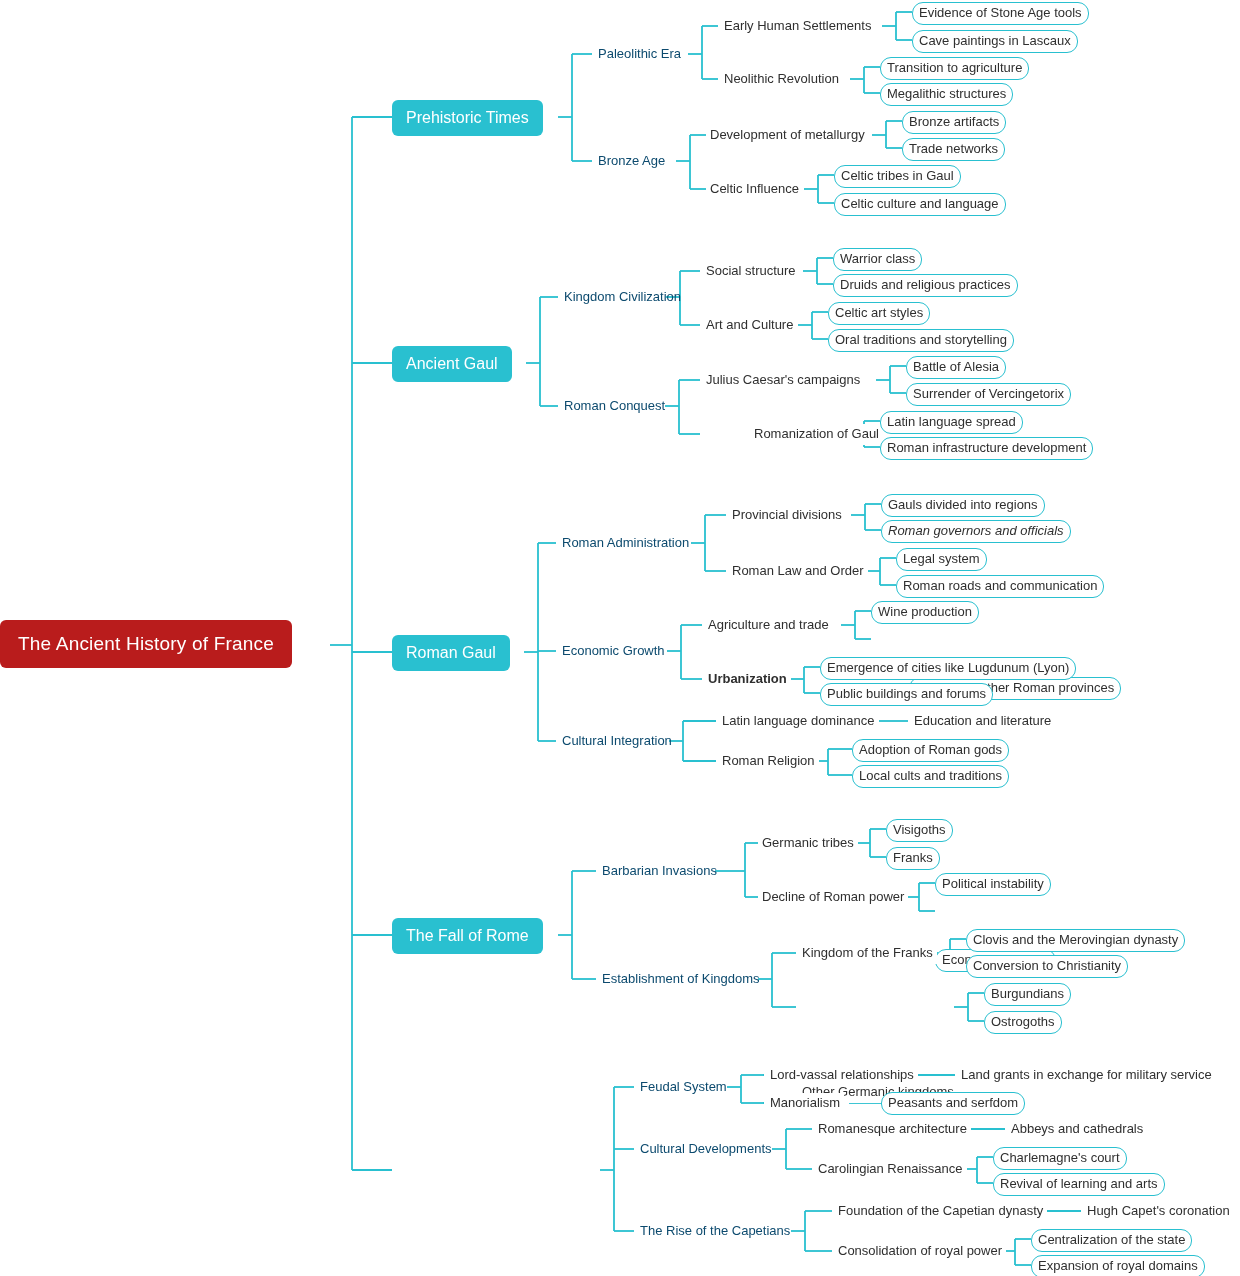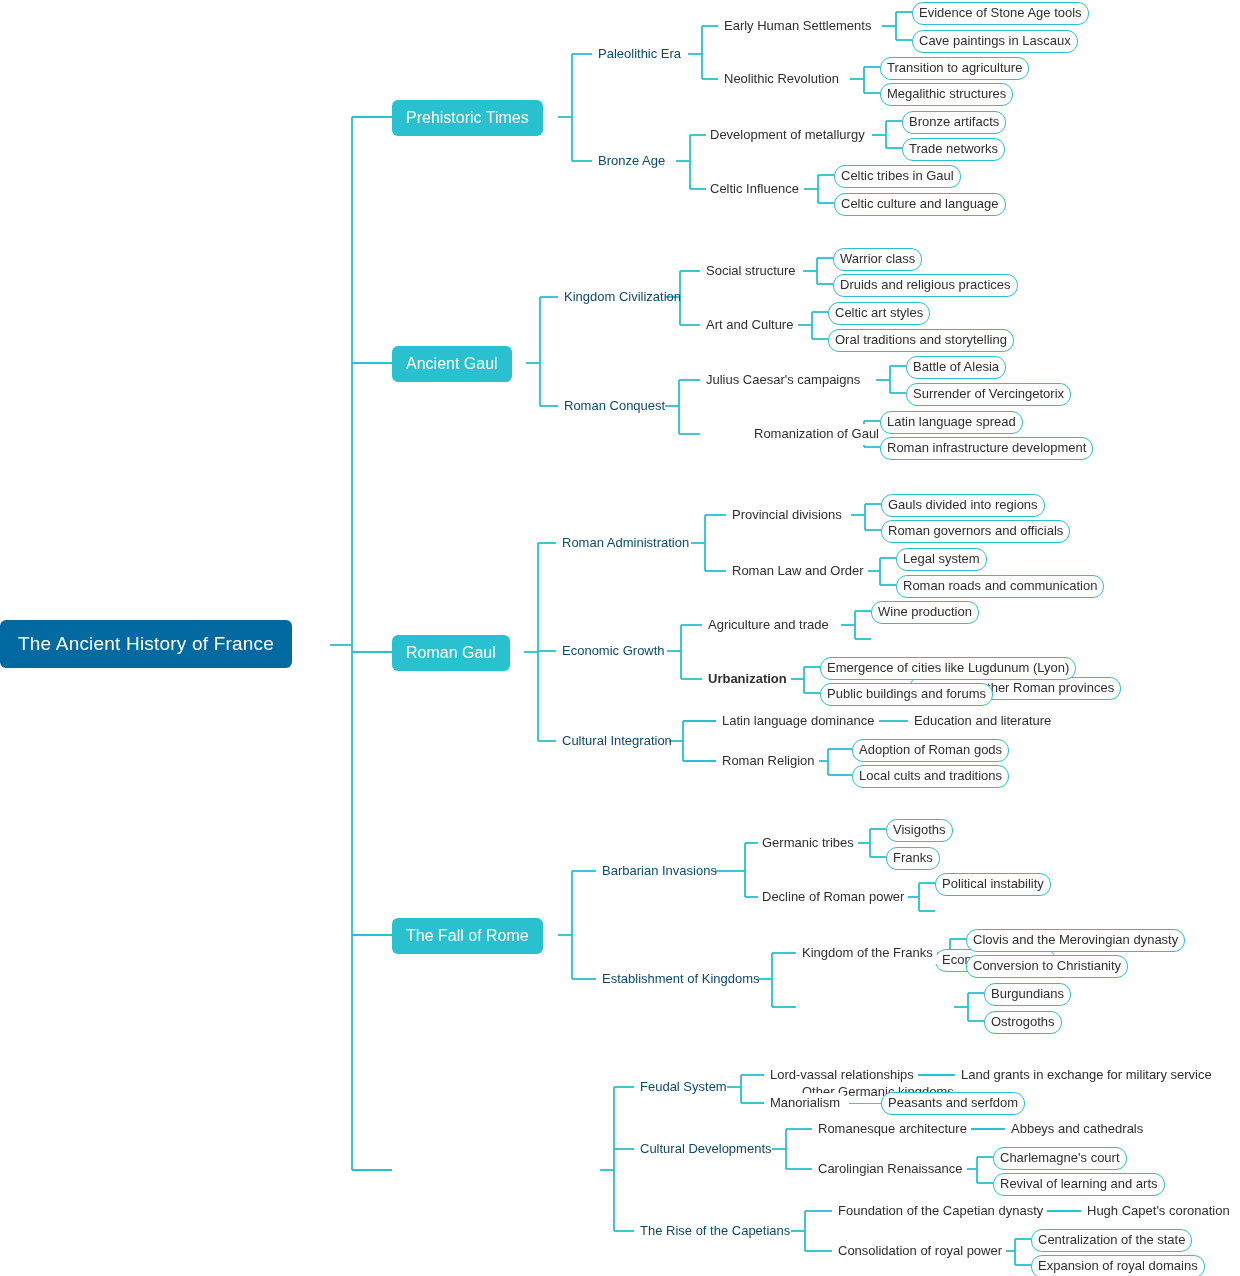--- a/index.html
+++ b/index.html
@@ -8,21 +8,21 @@
     background:#ffffff;
     font-family:"Liberation Sans", sans-serif;
     overflow:hidden;
   }
   #stage{position:relative;width:1240px;height:1276px;}
   svg#wires{position:absolute;left:0;top:0;width:1240px;height:1276px;}
 
   .node{position:absolute;box-sizing:border-box;white-space:nowrap;}
 
   .root{
-    background:#0369a1;color:#ffffff;border-radius:6px;
+    background:#b91c1c;color:#ffffff;border-radius:6px;
     font-size:19px;padding:13px 18px;letter-spacing:.2px;
   }
   .lvl1{
     background:#29c0d0;color:#ffffff;border-radius:6px;
     font-size:16px;padding:9px 14px;
   }
   .lvl2{
     color:#0c4a6e;font-size:13px;padding:2px 4px 4px 4px;
   }
   .lvl3{
@@ -243,21 +243,21 @@
   <div class="node lvl3" style="left:880px;top:411px;">Latin language spread</div>
   <div class="node lvl3" style="left:880px;top:437px;">Roman infrastructure development</div>
 
   <div class="node lvl1" style="left:392px;top:635px;">Roman Gaul</div>
   <div class="node lvl2" style="left:558px;top:533px;">Roman Administration</div>
   <div class="node lvl2" style="left:558px;top:641px;">Economic Growth</div>
   <div class="node lvl2" style="left:558px;top:731px;">Cultural Integration</div>
 
   <div class="node lvl3 plain" style="left:728px;top:505px;">Provincial divisions</div>
   <div class="node lvl3" style="left:881px;top:494px;">Gauls divided into regions</div>
-  <div class="node lvl3" style="left:881px;top:520px;">Roman governors and officials</div>
+  <div class="node lvl3" style="left:881px;top:520px;font-style:italic;">Roman governors and officials</div>
   <div class="node lvl3 plain" style="left:728px;top:561px;">Roman Law and Order</div>
   <div class="node lvl3" style="left:896px;top:548px;">Legal system</div>
   <div class="node lvl3" style="left:896px;top:575px;">Roman roads and communication</div>
 
   <div class="node lvl3 plain" style="left:704px;top:615px;">Agriculture and trade</div>
   <div class="node lvl3" style="left:871px;top:601px;">Wine production</div>
   <div class="node lvl3" style="left:909px;top:629px;margin-top:48px;">Trade with other Roman provinces</div>
   <div class="node lvl3 plain" style="left:704px;top:669px;font-weight:bold;">Urbanization</div>
   <div class="node lvl3" style="left:820px;top:657px;">Emergence of cities like Lugdunum (Lyon)</div>
   <div class="node lvl3" style="left:820px;top:683px;">Public buildings and forums</div>

